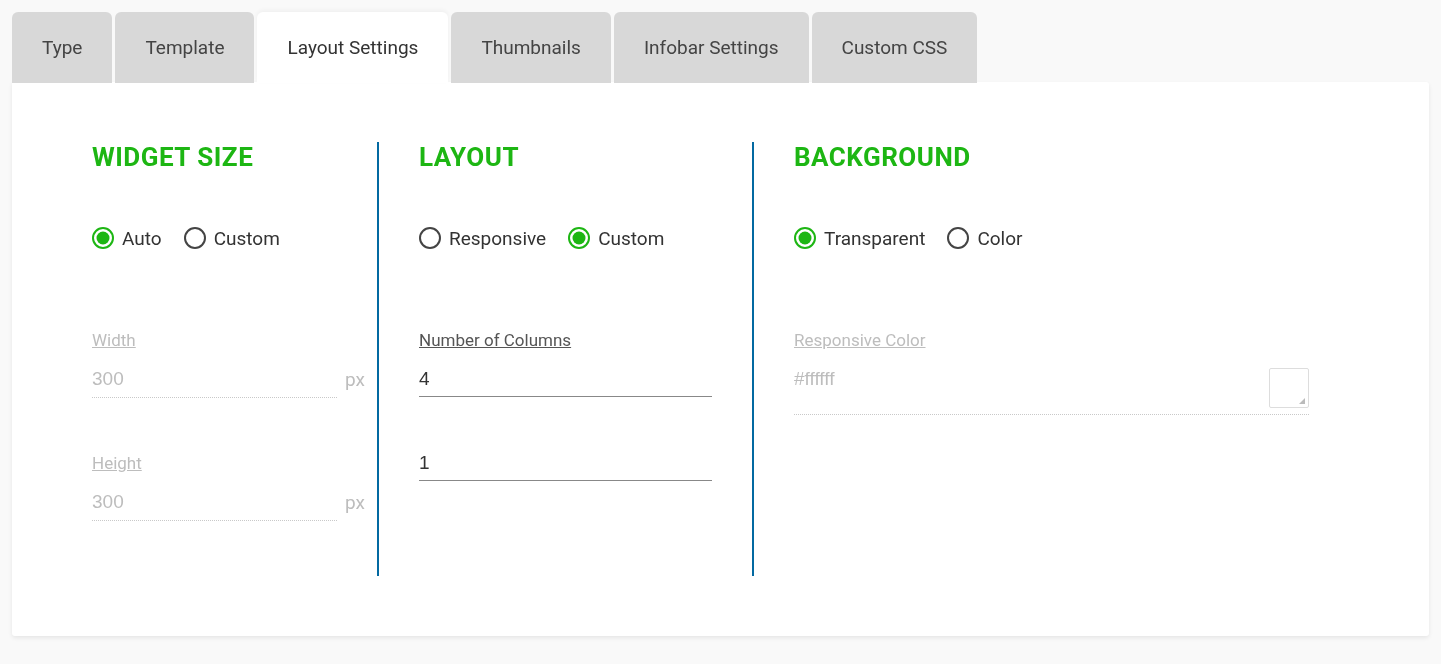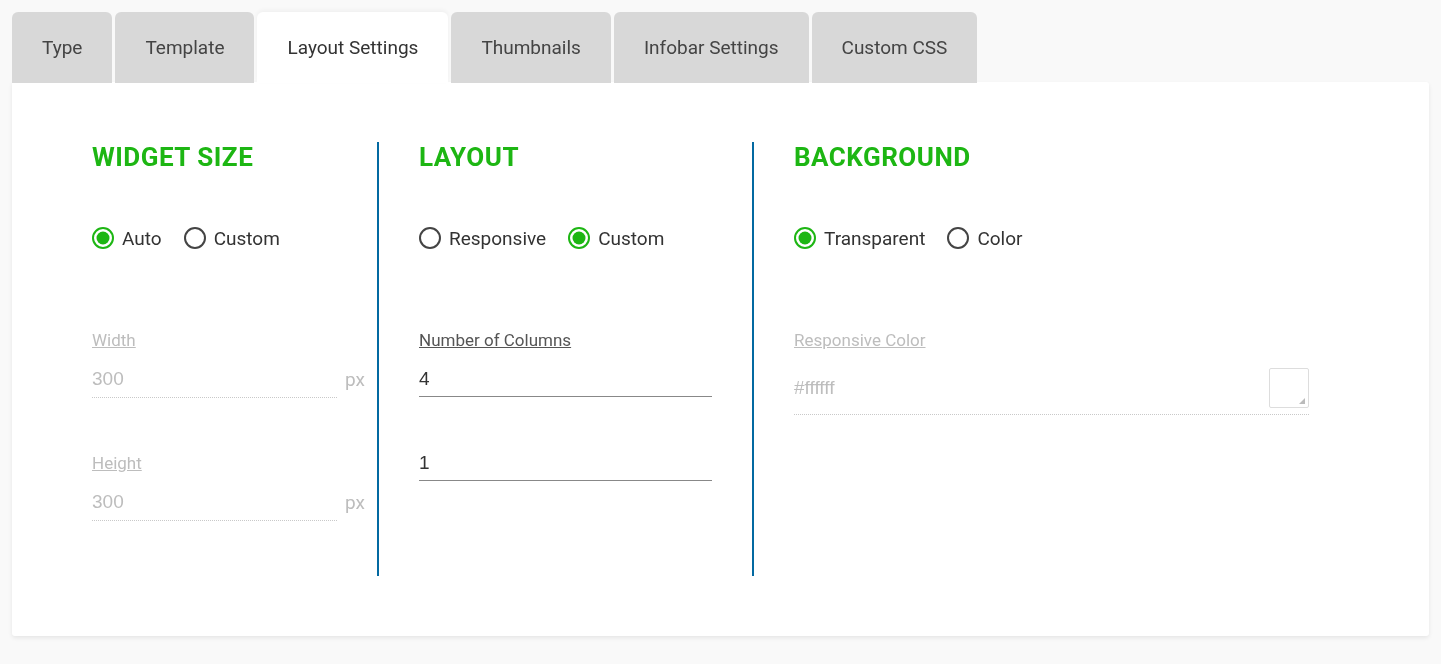--- a/index.html
+++ b/index.html
@@ -136,21 +136,21 @@
     }
     .swatch::after {
       content: "";
       position: absolute;
       right: 3px;
       bottom: 3px;
       width: 0; height: 0;
       border-left: 6px solid transparent;
       border-bottom: 6px solid #bbb;
     }
-    .bg-field-row { align-items: center; }
+    .bg-field-row { }
   </style>
 </head>
 <body>
 
 <div class="wrap">
   <div class="tabs">
     <div class="tab">Type</div>
     <div class="tab">Template</div>
     <div class="tab active">Layout Settings</div>
     <div class="tab">Thumbnails</div>

